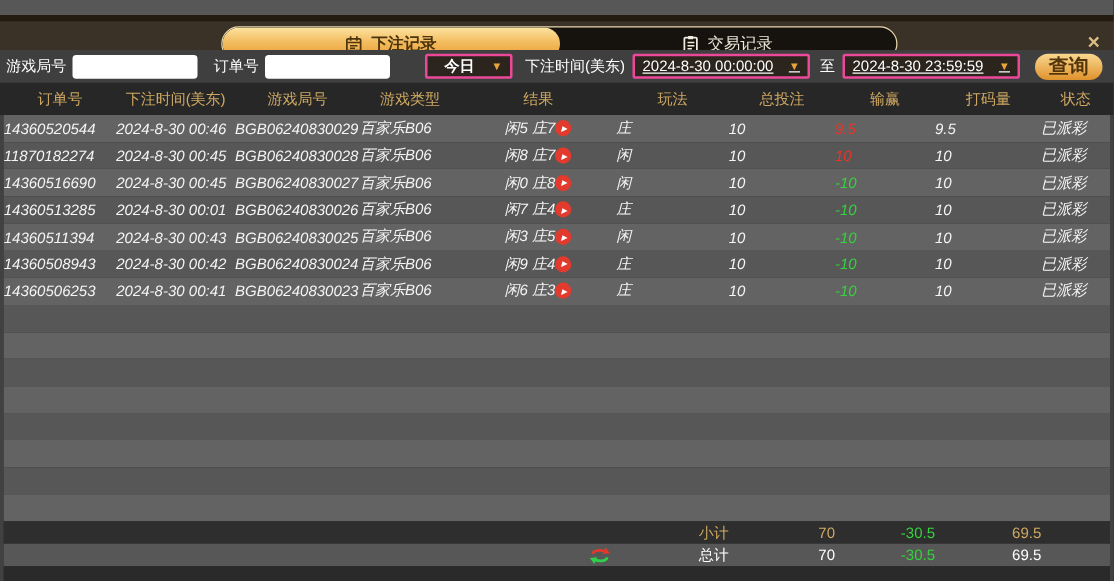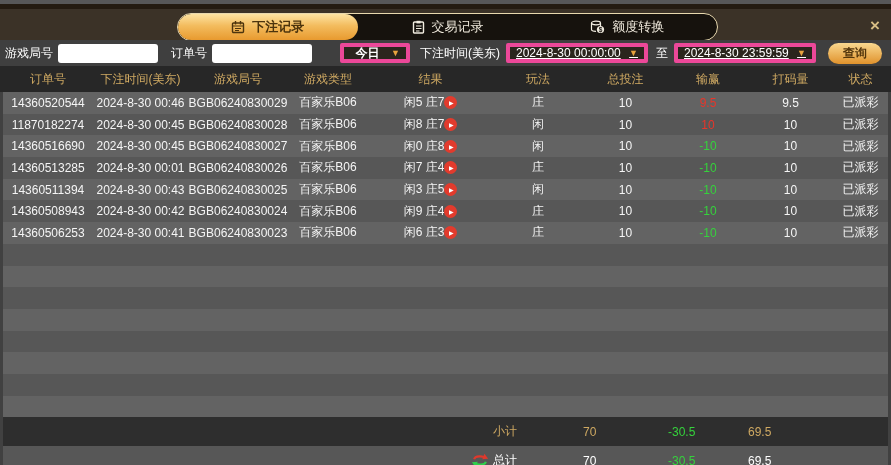--- a/index.html
+++ b/index.html
@@ -4,67 +4,67 @@
 <style>
   * { margin:0; padding:0; box-sizing:border-box; }
   html,body { background:#1f1f1f; }
   .window {
     position:relative; width:891px; height:465px; overflow:hidden;
     font-family:"Liberation Sans", sans-serif; font-size:12px;
     background:#575757;
     --cols: 90px 95px 100px 80px 125px 90px 85px 80px 85px 1fr;
   }
   
-  .top-bar { position:absolute; top:4px; left:0; right:0; height:40px;
+  .top-bar { position:absolute; top:12px; left:0; right:0; height:40px;
     background:#3b3227; border-top:5px solid #241b10; }
   .tab-group { position:absolute; left:177px; top:4px; width:541px; height:28px;
     border:1px solid #e8d8ae; border-radius:15px; background:#16120d;
     display:flex; overflow:hidden; }
   .tab { flex:1; display:flex; align-items:center; justify-content:center; gap:7px;
     color:#efe9dc; font-size:13px; cursor:pointer; }
   .tab.active { background:linear-gradient(180deg,#fde3a2 0%,#f3bc5e 45%,#e89a2f 100%);
     color:#4c340d; font-weight:bold; border-radius:15px; }
   .close-btn { position:absolute; right:11px; top:8px; color:#d8be85;
     font-size:17px; font-weight:bold; cursor:pointer; line-height:1; }
   
   .filter-bar { position:absolute; top:40px; left:0; right:0; height:26px;
     background:#3f3f3f; display:flex; align-items:center; color:#fff;
     padding:0 9px 0 5px; }
   .filter-bar .lbl { white-space:nowrap; }
   .filter-input { width:100px; height:19px; border:none; border-radius:3px;
     background:#fff; margin-left:5px; padding:0 5px; font-size:12px; }
   .select { display:flex; align-items:center; justify-content:space-between;
-    height:20px; border:4px solid #ec4899; border-radius:2px; background:#2b251d;
+    height:20px; border:2px solid #ec4899; border-radius:2px; background:#2b251d;
     color:#fff; padding:0 6px; cursor:pointer; white-space:nowrap; }
   .select .caret { color:#e8a33d; font-size:9px; margin-left:6px; }
   .select.preset { width:70px; margin-left:auto; font-weight:bold; }
   .select.date { width:142px; margin-left:6px;text-decoration:underline; }
   .query-btn { width:54px; height:21px; border:none; border-radius:11px;
     background:linear-gradient(180deg,#f9d88f,#e0922c); color:#53360c;
-    font-weight:bold; font-size:12px; margin-left:12px; cursor:pointer; }
+    font-weight:bold; font-size:16px; margin-left:12px; cursor:pointer; }
   
   .thead { position:absolute; top:66px; left:0; right:0; height:26px;
     background:#272727; display:grid; grid-template-columns:var(--cols);
     align-items:center; text-align:center; color:#cfa962; padding:0 3px; }
   .tbody { position:absolute; top:92px; bottom:0; left:0; right:0;
     display:flex; flex-direction:column;
     border-left:3px solid #414141; border-right:3px solid #414141;
     background:#2a2a2a; }
   .row { display:grid; grid-template-columns:var(--cols); align-items:center;
-    text-align:center; color:#f5f5f5; height:21.7px; flex:none; }
+    color:#f5f5f5; height:21.7px; flex:none;font-style:italic; }
   .row.odd  { background:#636363; }
   .row.even { background:#575757; }
   .result-cell { display:flex; align-items:center; justify-content:center; }
   .play-icon { width:13px; height:13px; border-radius:50%; background:#e23b2d;
     color:#fff; font-size:6px; display:inline-flex; align-items:center;
     justify-content:center; cursor:pointer; padding-left:1px; }
   .win-val.pos { color:#e8352a; }
   .win-val.neg { color:#35d23c; }
   .summary { display:grid; grid-template-columns:var(--cols); align-items:center;
-    text-align:left; height:29px; flex:none; }
+    text-align:right; height:18px; flex:none; }
   .summary.subtotal { background:#2e2e2e; color:#cfa962; }
   .summary.total { background:#575757; color:#fff; }
   .refresh-cell { display:flex; justify-content:flex-end; padding-right:4px; }
   .bottom-strip { flex:1; background:#2a2a2a; }
   .ticon { display:inline-flex; }
 </style>
 </head>
 <body>
 
 <div class="window">
@@ -89,32 +89,20 @@
           <svg width="13" height="14" viewBox="0 0 13 14">
               <rect x="1.5" y="2" width="10" height="11" rx="1" fill="none" stroke="#f2ede1" stroke-width="1.4"></rect>
               <rect x="4.5" y="0.8" width="4" height="2.6" fill="#f2ede1"></rect>
               <line x1="4" y1="6" x2="9.5" y2="6" stroke="#f2ede1" stroke-width="1.2"></line>
               <line x1="4" y1="8.5" x2="9.5" y2="8.5" stroke="#f2ede1" stroke-width="1.2"></line>
               <line x1="4" y1="11" x2="7.5" y2="11" stroke="#f2ede1" stroke-width="1.2"></line>
             </svg>
         </span>
         <span>交易记录</span>
       </div>
-      <div class="tab">
-        <span class="ticon">
-          <svg width="15" height="14" viewBox="0 0 15 14">
-              <ellipse cx="6" cy="3" rx="4.5" ry="1.8" fill="none" stroke="#f2ede1" stroke-width="1.2"></ellipse>
-              <path d="M1.5 3 V9.5 C1.5 10.5 3.5 11.3 6 11.3" fill="none" stroke="#f2ede1" stroke-width="1.2"></path>
-              <path d="M10.5 3 V6" fill="none" stroke="#f2ede1" stroke-width="1.2"></path>
-              <circle cx="10.5" cy="9.5" r="3.6" fill="#f2ede1"></circle>
-              <text x="10.5" y="12" text-anchor="middle" font-size="6.5" font-weight="bold" fill="#16120d">$</text>
-            </svg>
-        </span>
-        <span>额度转换</span>
-      </div>
     </div>
     <span class="close-btn">×</span>
   </div>
 
   <div class="filter-bar">
     <span class="lbl">游戏局号</span>
     <input class="filter-input" value="" style="">
     <span class="lbl" style="margin-left:13px">订单号</span>
     <input class="filter-input" value="" style="">
 

